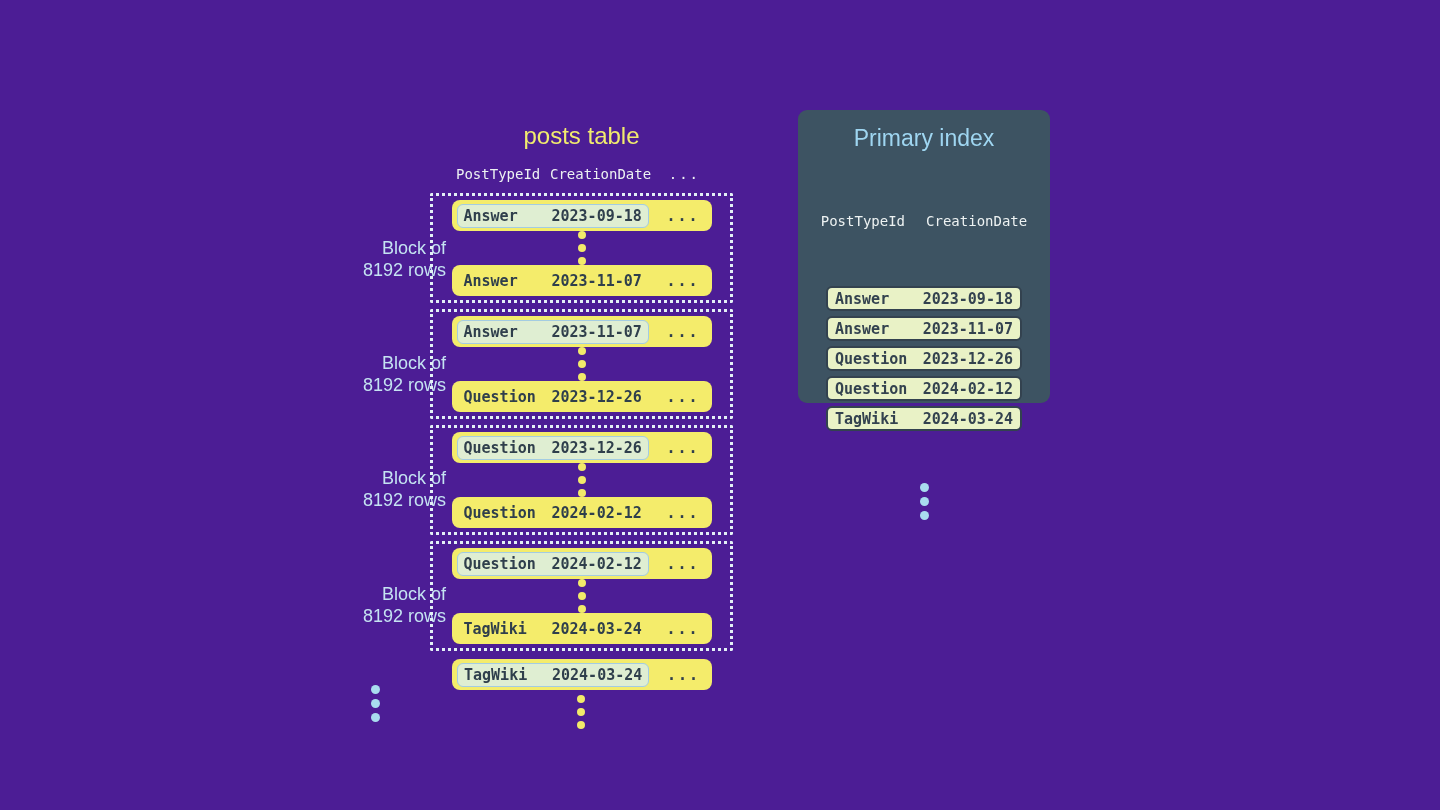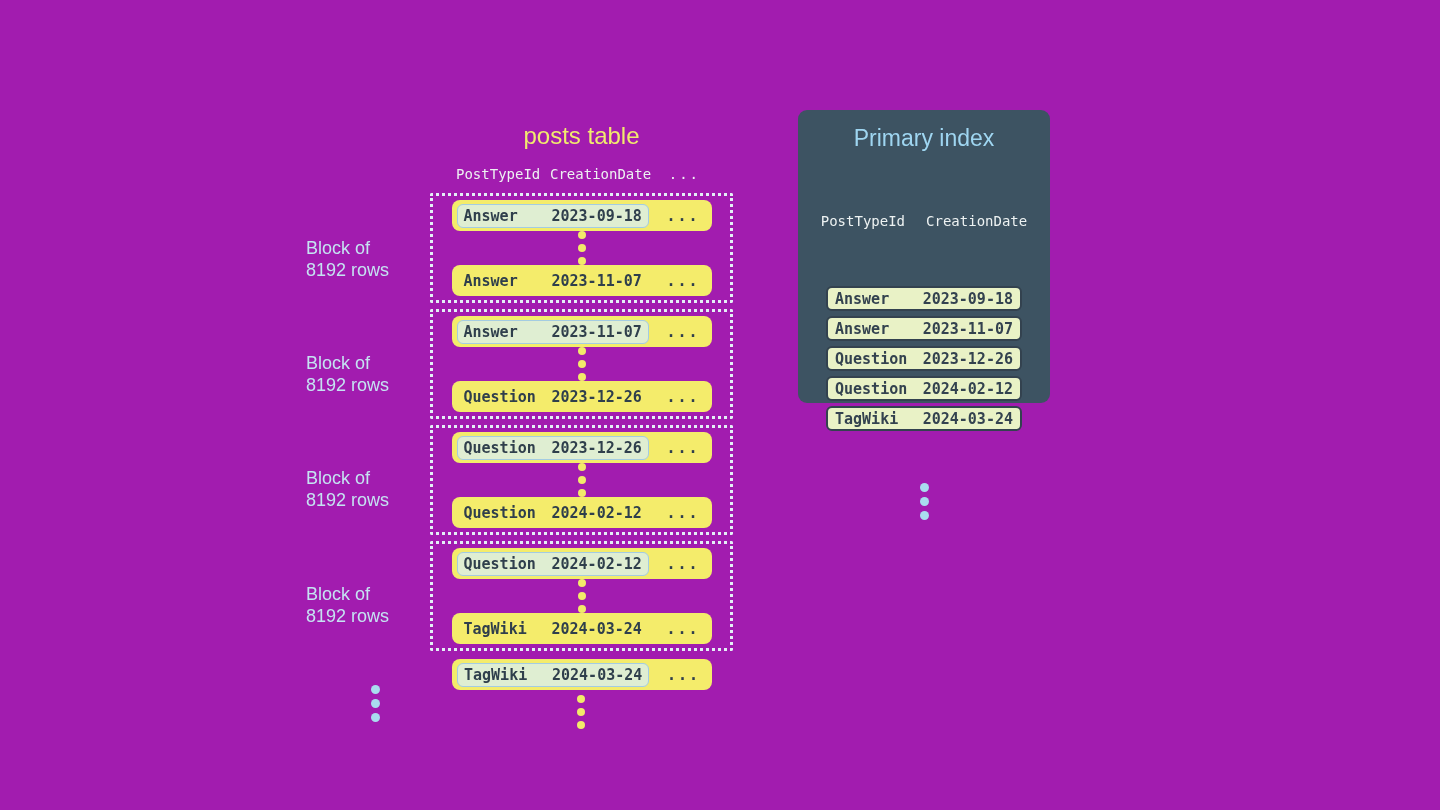--- a/index.html
+++ b/index.html
@@ -1,17 +1,17 @@
 <!DOCTYPE html>
 <html><head>
 <meta charset="utf-8">
 <style>
   html,body { margin:0; padding:0; background:#050505; }
   #stage {
-    position:relative; width:1440px; height:810px; background:#a21caf;
+    position:relative; width:1440px; height:810px; background:#4c1d95;
     font-family:"Liberation Sans", sans-serif; overflow:hidden;
   }
 
   
   .posts-title {
     position:absolute; left:430px; top:122px; width:303px;
     text-align:center; color:#F1EB6E; font-size:24px; font-weight:500;
   }
   .posts-headers {
     position:absolute; left:452px; top:166px; width:260px;
@@ -42,21 +42,21 @@
     font-size:15px; color:#2F3F4C; white-space:pre;
   }
   .ptype { width:88px; }
   .pdots { margin-left:auto; letter-spacing:2px; }
 
   .vdots { display:flex; flex-direction:column; align-items:center; gap:5px; }
   .dot { width:8px; height:8px; border-radius:50%; background:#F2EA6A; }
   .dot.blue { width:9px; height:9px; background:#A9DCEF; }
 
   .block-label {
-    position:absolute; left:306px; width:140px; text-align:left;
+    position:absolute; left:306px; width:140px; text-align:right;
     color:#C5E3F2; font-size:18px; line-height:21.5px; font-weight:400;
   }
   .overflow-row { position:absolute; left:452px; top:659px; }
   .bottom-dots-yellow { position:absolute; left:577px; top:695px; }
   .bottom-dots-blue   { position:absolute; left:371px; top:685px; }
 
   
   .panel {
     position:absolute; left:798px; top:110px; width:252px; height:293px;
     background:#3D5362; border-radius:9px; display:flex; flex-direction:column;

